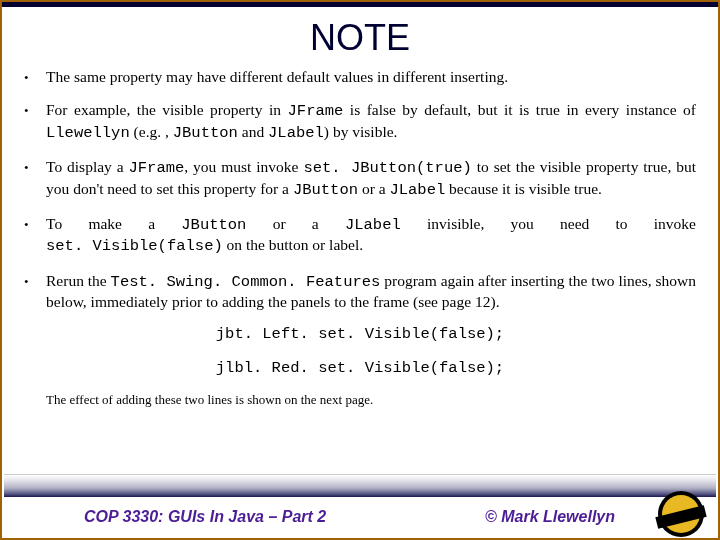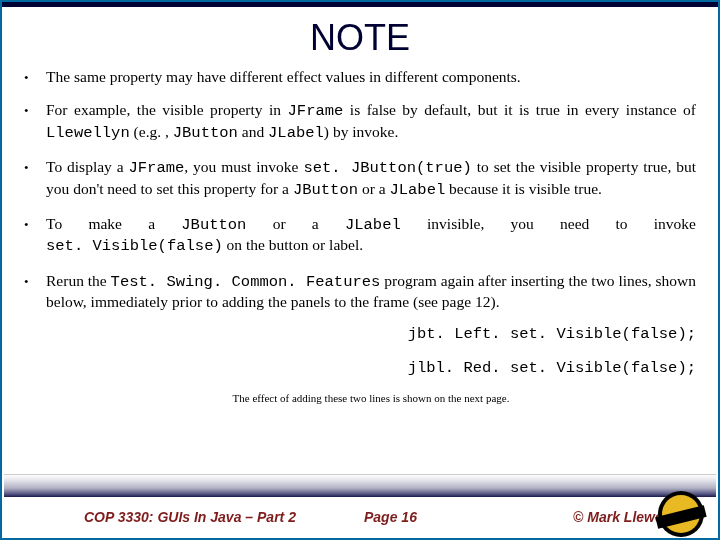--- a/index.html
+++ b/index.html
@@ -8,21 +8,21 @@
     width: 720px;
     height: 540px;
     font-family: "Times New Roman", Times, serif;
     background: #ffffff;
     overflow: hidden;
     position: relative;
   }
   .slide {
     width: 720px;
     height: 540px;
-    border: 2px solid #0369a1;
+    border: 2px solid #a16207;
     box-sizing: border-box;
     position: relative;
     display: flex;
     flex-direction: column;
   }
   .topbar {
     height: 5px;
     background: #000033;
   }
   .title {
@@ -52,51 +52,50 @@
     padding-top: 3px;
   }
   .bullet .txt {
     flex: 1;
   }
   .code {
     font-family: Liberation Mono, monospace;
   }
   .codeline {
     font-family: "Courier New", Courier, monospace;
-    text-align: right;
+    text-align: center;
     margin: 8px 0 14px 0;
     font-size: 15.5px;
   }
   .closing {
     margin-left: 22px;
     margin-top: 4px;
-    font-size: 11px;
-    text-align: center;
+    font-size: 13px;
   }
   .footer-wrap {
     position: absolute;
     left: 2px;
     right: 2px;
     bottom: 2px;
     height: 62px;
   }
   .footer-gradient {
     height: 22px;
     background: linear-gradient(to bottom, #ffffff 0%, #dcdce6 30%, #b0b0c4 60%, #5a5a86 85%, #1a1a4d 100%);
     border-top:1px solid #ccc;
   }
   .footer-bar {
     height: 40px;
     background: #ffffff;
     display: flex;
     align-items: center;
     font-family: Arial, Helvetica, sans-serif;
     font-weight: bold;
-    font-size: 14px;
-    color: #7f1d1d;
+    font-size: 16px;
+    color: #4c1d95;
     position:relative;
   }
   .footer-left {
     flex: 0 0 280px;
     padding-left: 80px;
     font-style: italic;
   }
   .footer-mid {
     flex: 0 0 160px;
     text-align:left;
@@ -131,26 +130,26 @@
 
 <div class="slide">
   <div class="topbar"></div>
 
   <div class="title">NOTE</div>
 
   <div class="content">
 
     <div class="bullet">
       <div class="dot">•</div>
-      <div class="txt"><span>The same property may have different effect values in different components.</span></div>
+      <div class="txt"><span>The same property may have different default values in different inserting.</span></div>
     </div>
 
     <div class="bullet">
       <div class="dot">•</div>
-      <div class="txt"><span>For example, the visible property in </span><span class="code">JFrame</span><span> is false by default, but it is true in every instance of </span><span class="code">Llewellyn</span><span> (e.g. , </span><span class="code">JButton</span><span> and </span><span class="code">JLabel</span><span>) by invoke.</span></div>
+      <div class="txt"><span>For example, the visible property in </span><span class="code">JFrame</span><span> is false by default, but it is true in every instance of </span><span class="code">Llewellyn</span><span> (e.g. , </span><span class="code">JButton</span><span> and </span><span class="code">JLabel</span><span>) by visible.</span></div>
     </div>
 
     <div class="bullet">
       <div class="dot">•</div>
       <div class="txt"><span>To display a </span><span class="code">JFrame</span><span>, you must invoke </span><span class="code">set. JButton(true)</span><span> to set the visible property true, but you don't need to set this property for a </span><span class="code">JButton</span><span> or a </span><span class="code">JLabel</span><span> because it is visible true.</span></div>
     </div>
 
     <div class="bullet">
       <div class="dot">•</div>
       <div class="txt"><span class="justify-wide" style="display:block;"><span>To make a </span><span class="code">JButton</span><span> or a </span><span class="code">JLabel</span><span> invisible, you need to invoke </span></span><span class="code">set. Visible(false)</span><span> on the button or label.</span></div>
@@ -164,21 +163,20 @@
     <div class="codeline">jbt. Left. set. Visible(false);</div>
     <div class="codeline">jlbl. Red. set. Visible(false);</div>
 
     <div class="closing">The effect of adding these two lines is shown on the next page.</div>
   </div>
 
   <div class="footer-wrap">
     <div class="footer-gradient"></div>
     <div class="footer-bar">
       <div class="footer-left">COP 3330: GUIs In Java – Part 2</div>
-      <div class="footer-mid">Page 16</div>
       <div class="footer-right">© Mark Llewellyn</div>
       <div class="logo">
         <div class="logo-outer">
             <div class="logo-inner"></div>
             <div class="logo-slash"></div>
           </div>
       </div>
     </div>
   </div>
 </div>

